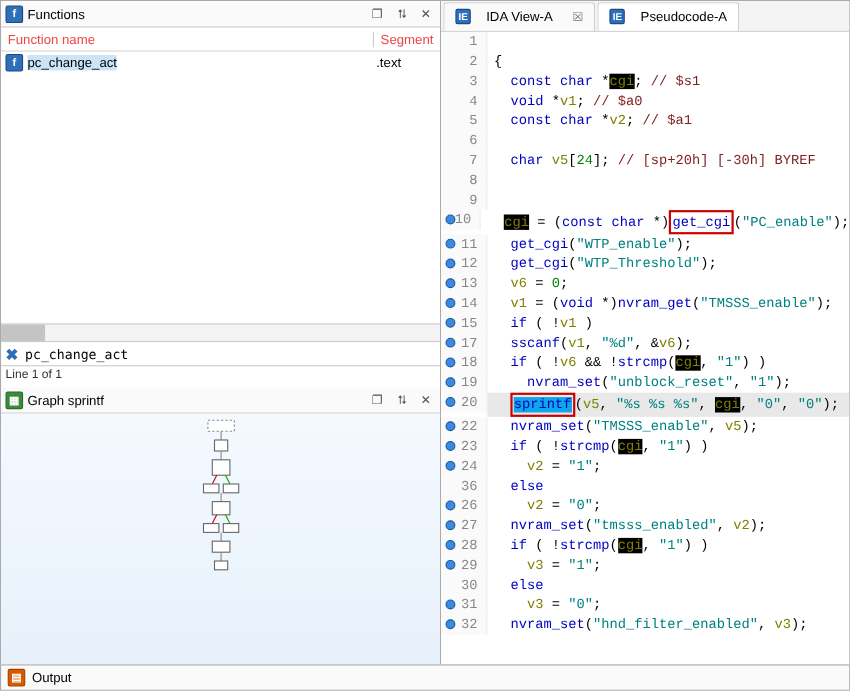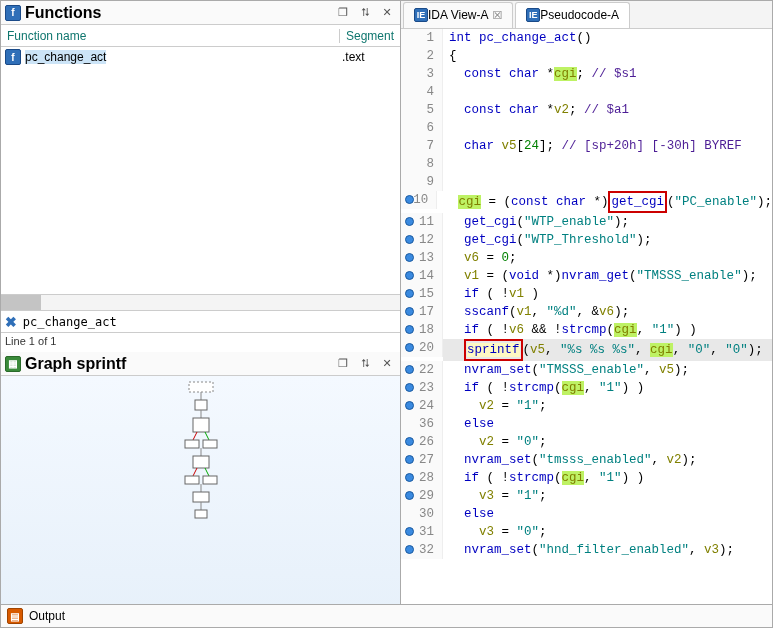--- a/index.html
+++ b/index.html
@@ -1,62 +1,62 @@
 <!DOCTYPE html>
 <html><head>
 <meta charset="utf-8">
 <style>
 html,body{margin:0;padding:0;font-family:"Segoe UI",Tahoma,Arial,sans-serif;font-size:12px;color:#000;background:#fff;height:100%;box-sizing:border-box}
 *{box-sizing:border-box}
 .root{display:flex;width:773px;height:628px;border:1px solid #aaa}
 .left{width:400px;display:flex;flex-direction:column;border-right:1px solid #aaa;min-width:0}
 .right{flex:1;display:flex;flex-direction:column;min-width:0}
 .panel-title{display:flex;align-items:center;height:24px;padding:0 4px;background:#fafafa;border-bottom:1px solid #ccc;gap:4px}
-.panel-title .title-text{flex:1;font-weight:700;font-size:16px}
+.panel-title .title-text{flex:1;font-weight:400;font-size:12px}
 .panel-title .win-btn{width:18px;height:16px;display:flex;align-items:center;justify-content:center;font-size:11px;color:#555;cursor:pointer}
 .icon-box{width:16px;height:16px;background:#2f6fb8;border:1px solid #1a4a88;color:#fff;display:flex;align-items:center;justify-content:center;font-size:10px;font-weight:bold;border-radius:2px}
 .icon-box.o{background:#d85a00;border-color:#a04400}
 .icon-box.g{background:#3a8a3a;border-color:#2a6a2a}
-.func-list-header{display:flex;height:22px;align-items:center;border-bottom:1px solid #ccc;font-size:12px;color:#0f766e;padding:0}
+.func-list-header{display:flex;height:22px;align-items:center;border-bottom:1px solid #ccc;font-size:12px;color:#ef4444;padding:0}
 .func-list-header .col1{flex:1;padding:0 6px;border-right:1px solid #ccc}
 .func-list-header .col2{width:60px;padding:0 6px}
 .func-list-body{flex:1;overflow:auto;background:#fff}
 .func-row{display:flex;align-items:center;height:20px;padding:0 4px;gap:4px}
 .func-row.selected .func-name-wrap{background:#cce4f7}
 .func-row .col1{flex:1;display:flex;align-items:center;gap:4px}
 .func-row .col2{width:60px;padding:0 6px}
 .scroll-strip{height:16px;border-top:1px solid #ccc;background:#f4f4f4;display:flex}
 .scroll-strip .thumb{width:40px;background:#c4c4c4}
 .filter-row{display:flex;align-items:center;height:22px;border-top:1px solid #ccc;padding:0 4px;gap:6px}
 .filter-row .x-btn{color:#2f6fb8;font-weight:bold;font-size:14px;cursor:pointer}
 .filter-row .filter-text{font-family:Consolas,monospace}
 .status-line{height:20px;padding:2px 4px;font-size:11px;color:#333;border-top:1px solid #ccc}
 .graph-body{flex:1;background:linear-gradient(#f4f9ff,#e6f0fa);display:flex;align-items:flex-start;justify-content:center;padding-top:4px;overflow:hidden}
 .graph-svg{width:60px;height:150px}
 .tabs{display:flex;height:28px;border-bottom:1px solid #ccc;background:#f4f4f4;align-items:center}
-.tab{display:flex;align-items:center;height:26px;padding:0 10px;gap:0;border:1px solid #ccc;border-bottom:none;background:#fafafa;margin-left:2px;border-radius:3px 3px 0 0;font-size:12px;cursor:pointer;position:relative}
+.tab{display:flex;align-items:center;height:26px;padding:0 10px;gap:14px;border:1px solid #ccc;border-bottom:none;background:#fafafa;margin-left:2px;border-radius:3px 3px 0 0;font-size:12px;cursor:pointer;position:relative}
 .tab.active{background:#fff}
 .tab .icon-box{width:14px;height:14px;font-size:9px}
 .tab .close-x{font-size:11px;color:#777;margin-left:4px}
 .code-area{flex:1;overflow:auto;font-family:Consolas,"Courier New",monospace;font-size:12.5px;line-height:18px;background:#fff}
 .code-line{display:flex;align-items:flex-start;white-space:pre}
 .gutter{width:42px;text-align:right;padding-right:8px;color:#888;background:#fafafa;user-select:none;position:relative;border-right:1px solid #eee}
 .bp-dot{position:absolute;left:4px;top:4px;width:9px;height:9px;border-radius:50%;background:#3a8ae0;border:1px solid #1a5aa0}
 .code-text{padding-left:6px;flex:1}
 .current-line .code-text{background:#e8e8e8}
 .kw{color:#0000c0}
 .ty{color:#0000c0}
 .fn{color:#0000c0}
 .var{color:#808000}
-.cmt{color:#4c1d95}
+.cmt{color:#7f1d1d}
 .str{color:#008080}
 .num{color:#008000}
 .redbox{border:2px solid #cc0000;padding:0 1px;display:inline-block}
-.hl-y{background:#bef264}
-.hl-p{background:#fef9c3}
+.hl-y{background:#000000}
+.hl-p{background:#0ea5e9}
 .statusbar{height:20px;border-top:1px solid #ccc;padding:2px 8px;font-size:11px;color:#333;background:#fafafa}
 .bottom-output{position:absolute;left:0;bottom:0;width:773px;height:24px;border:1px solid #aaa;border-top:1px solid #aaa;background:#fafafa;display:flex;align-items:center;padding:0 6px;gap:6px}
 .outer{position:relative;width:773px;height:628px}
 </style>
 </head>
 <body>
 
 <div class="outer">
 <div class="root">
   <div class="left">
@@ -128,37 +128,38 @@
         <span class="icon-box">IE</span>
         <span>IDA View-A</span>
         <span class="close-x">☒</span>
       </div>
       <div class="tab active">
         <span class="icon-box">IE</span>
         <span>Pseudocode-A</span>
       </div>
     </div>
     <div class="code-area" id="code-area">
-          <div class="code-line"><div class="gutter">1</div><div class="code-text"><span class="ty">int</span><span></span><span class="fn"> pc_change_act</span><span>()</span></div></div>
+          <div class="code-line"><div class="gutter">1</div></div>
           <div class="code-line"><div class="gutter">2</div><div class="code-text"><span>{</span></div></div>
           <div class="code-line"><div class="gutter">3</div><div class="code-text"><span>  </span><span class="ty">const char</span><span> *</span><span class="var hl-y">cgi</span><span>; </span><span class="cmt">// $s1</span></div></div>
-          <div class="code-line"><div class="gutter">4</div></div>
+          <div class="code-line"><div class="gutter">4</div><div class="code-text"><span>  </span><span class="ty">void</span><span> *</span><span class="var">v1</span><span>; </span><span class="cmt">// $a0</span></div></div>
           <div class="code-line"><div class="gutter">5</div><div class="code-text"><span>  </span><span class="ty">const char</span><span> *</span><span class="var">v2</span><span>; </span><span class="cmt">// $a1</span></div></div>
           <div class="code-line"><div class="gutter">6</div></div>
           <div class="code-line"><div class="gutter">7</div><div class="code-text"><span>  </span><span class="ty">char</span><span> </span><span class="var">v5</span><span>[</span><span class="num">24</span><span>]; </span><span class="cmt">// [sp+20h] [-30h] BYREF</span></div></div>
           <div class="code-line"><div class="gutter">8</div></div>
           <div class="code-line"><div class="gutter">9</div><div class="code-text"><span></span></div></div>
           <div class="code-line"><div class="gutter">10<span class="bp-dot"></span></div><div class="code-text"><span>  </span><span class="var hl-y">cgi</span><span> = (</span><span class="ty">const char</span><span> *)</span><span class="redbox"><span class="fn">get_cgi</span></span><span>(</span><span class="str">"PC_enable"</span><span>);</span></div></div>
           <div class="code-line"><div class="gutter">11<span class="bp-dot"></span></div><div class="code-text"><span>  </span><span class="fn">get_cgi</span><span>(</span><span class="str">"WTP_enable"</span><span>);</span></div></div>
           <div class="code-line"><div class="gutter">12<span class="bp-dot"></span></div><div class="code-text"><span>  </span><span class="fn">get_cgi</span><span>(</span><span class="str">"WTP_Threshold"</span><span>);</span></div></div>
           <div class="code-line"><div class="gutter">13<span class="bp-dot"></span></div><div class="code-text"><span>  </span><span class="var">v6</span><span> = </span><span class="num">0</span><span>;</span></div></div>
           <div class="code-line"><div class="gutter">14<span class="bp-dot"></span></div><div class="code-text"><span>  </span><span class="var">v1</span><span> = (</span><span class="ty">void</span><span> *)</span><span class="fn">nvram_get</span><span>(</span><span class="str">"TMSSS_enable"</span><span>);</span></div></div>
           <div class="code-line"><div class="gutter">15<span class="bp-dot"></span></div><div class="code-text"><span>  </span><span class="kw">if</span><span> ( !</span><span class="var">v1</span><span> )</span></div></div>
           <div class="code-line"><div class="gutter">17<span class="bp-dot"></span></div><div class="code-text"><span>  </span><span class="fn">sscanf</span><span>(</span><span class="var">v1</span><span>, </span><span class="str">"%d"</span><span>, &amp;</span><span class="var">v6</span><span>);</span></div></div>
           <div class="code-line"><div class="gutter">18<span class="bp-dot"></span></div><div class="code-text"><span>  </span><span class="kw">if</span><span> ( !</span><span class="var">v6</span><span> &amp;&amp; !</span><span class="fn">strcmp</span><span>(</span><span class="var hl-y">cgi</span><span>, </span><span class="str">"1"</span><span>) )</span></div></div>
+          <div class="code-line"><div class="gutter">19<span class="bp-dot"></span></div><div class="code-text"><span>    </span><span class="fn">nvram_set</span><span>(</span><span class="str">"unblock_reset"</span><span>, </span><span class="str">"1"</span><span>);</span></div></div>
           <div class="code-line current-line"><div class="gutter">20<span class="bp-dot"></span></div><div class="code-text"><span>  </span><span class="redbox"><span class="fn hl-p">sprintf</span></span><span>(</span><span class="var">v5</span><span>, </span><span class="str">"%s %s %s"</span><span>, </span><span class="var hl-y">cgi</span><span>, </span><span class="str">"0"</span><span>, </span><span class="str">"0"</span><span>);</span></div></div>
           <div class="code-line"><div class="gutter">22<span class="bp-dot"></span></div><div class="code-text"><span>  </span><span class="fn">nvram_set</span><span>(</span><span class="str">"TMSSS_enable"</span><span>, </span><span class="var">v5</span><span>);</span></div></div>
           <div class="code-line"><div class="gutter">23<span class="bp-dot"></span></div><div class="code-text"><span>  </span><span class="kw">if</span><span> ( !</span><span class="fn">strcmp</span><span>(</span><span class="var hl-y">cgi</span><span>, </span><span class="str">"1"</span><span>) )</span></div></div>
           <div class="code-line"><div class="gutter">24<span class="bp-dot"></span></div><div class="code-text"><span>    </span><span class="var">v2</span><span> = </span><span class="str">"1"</span><span>;</span></div></div>
           <div class="code-line"><div class="gutter">36</div><div class="code-text"><span>  </span><span class="kw">else</span></div></div>
           <div class="code-line"><div class="gutter">26<span class="bp-dot"></span></div><div class="code-text"><span>    </span><span class="var">v2</span><span> = </span><span class="str">"0"</span><span>;</span></div></div>
           <div class="code-line"><div class="gutter">27<span class="bp-dot"></span></div><div class="code-text"><span>  </span><span class="fn">nvram_set</span><span>(</span><span class="str">"tmsss_enabled"</span><span>, </span><span class="var">v2</span><span>);</span></div></div>
           <div class="code-line"><div class="gutter">28<span class="bp-dot"></span></div><div class="code-text"><span>  </span><span class="kw">if</span><span> ( !</span><span class="fn">strcmp</span><span>(</span><span class="var hl-y">cgi</span><span>, </span><span class="str">"1"</span><span>) )</span></div></div>
           <div class="code-line"><div class="gutter">29<span class="bp-dot"></span></div><div class="code-text"><span>    </span><span class="var">v3</span><span> = </span><span class="str">"1"</span><span>;</span></div></div>
           <div class="code-line"><div class="gutter">30</div><div class="code-text"><span>  </span><span class="kw">else</span></div></div>

